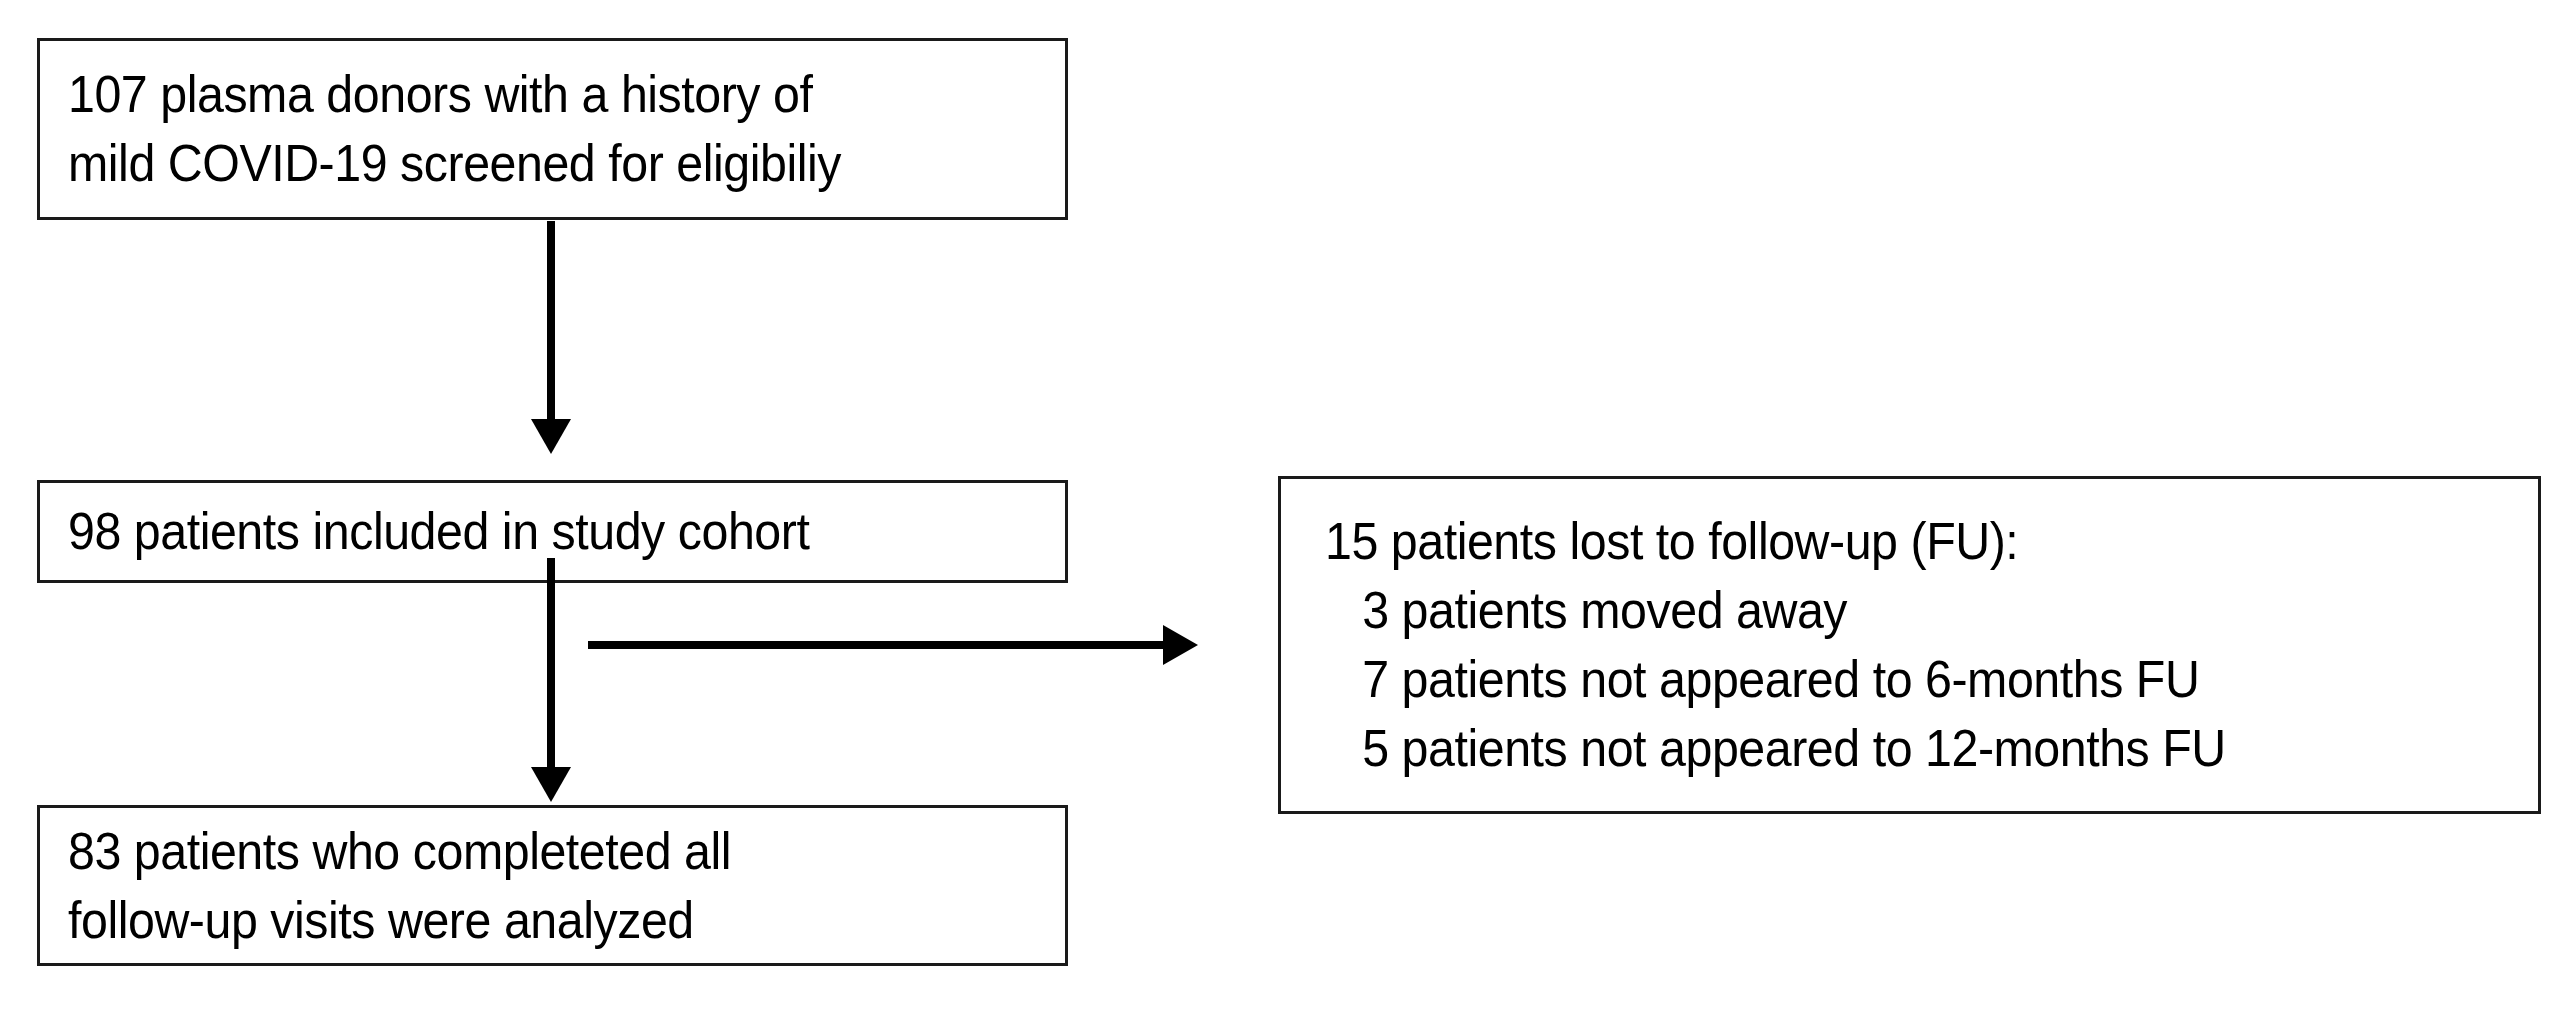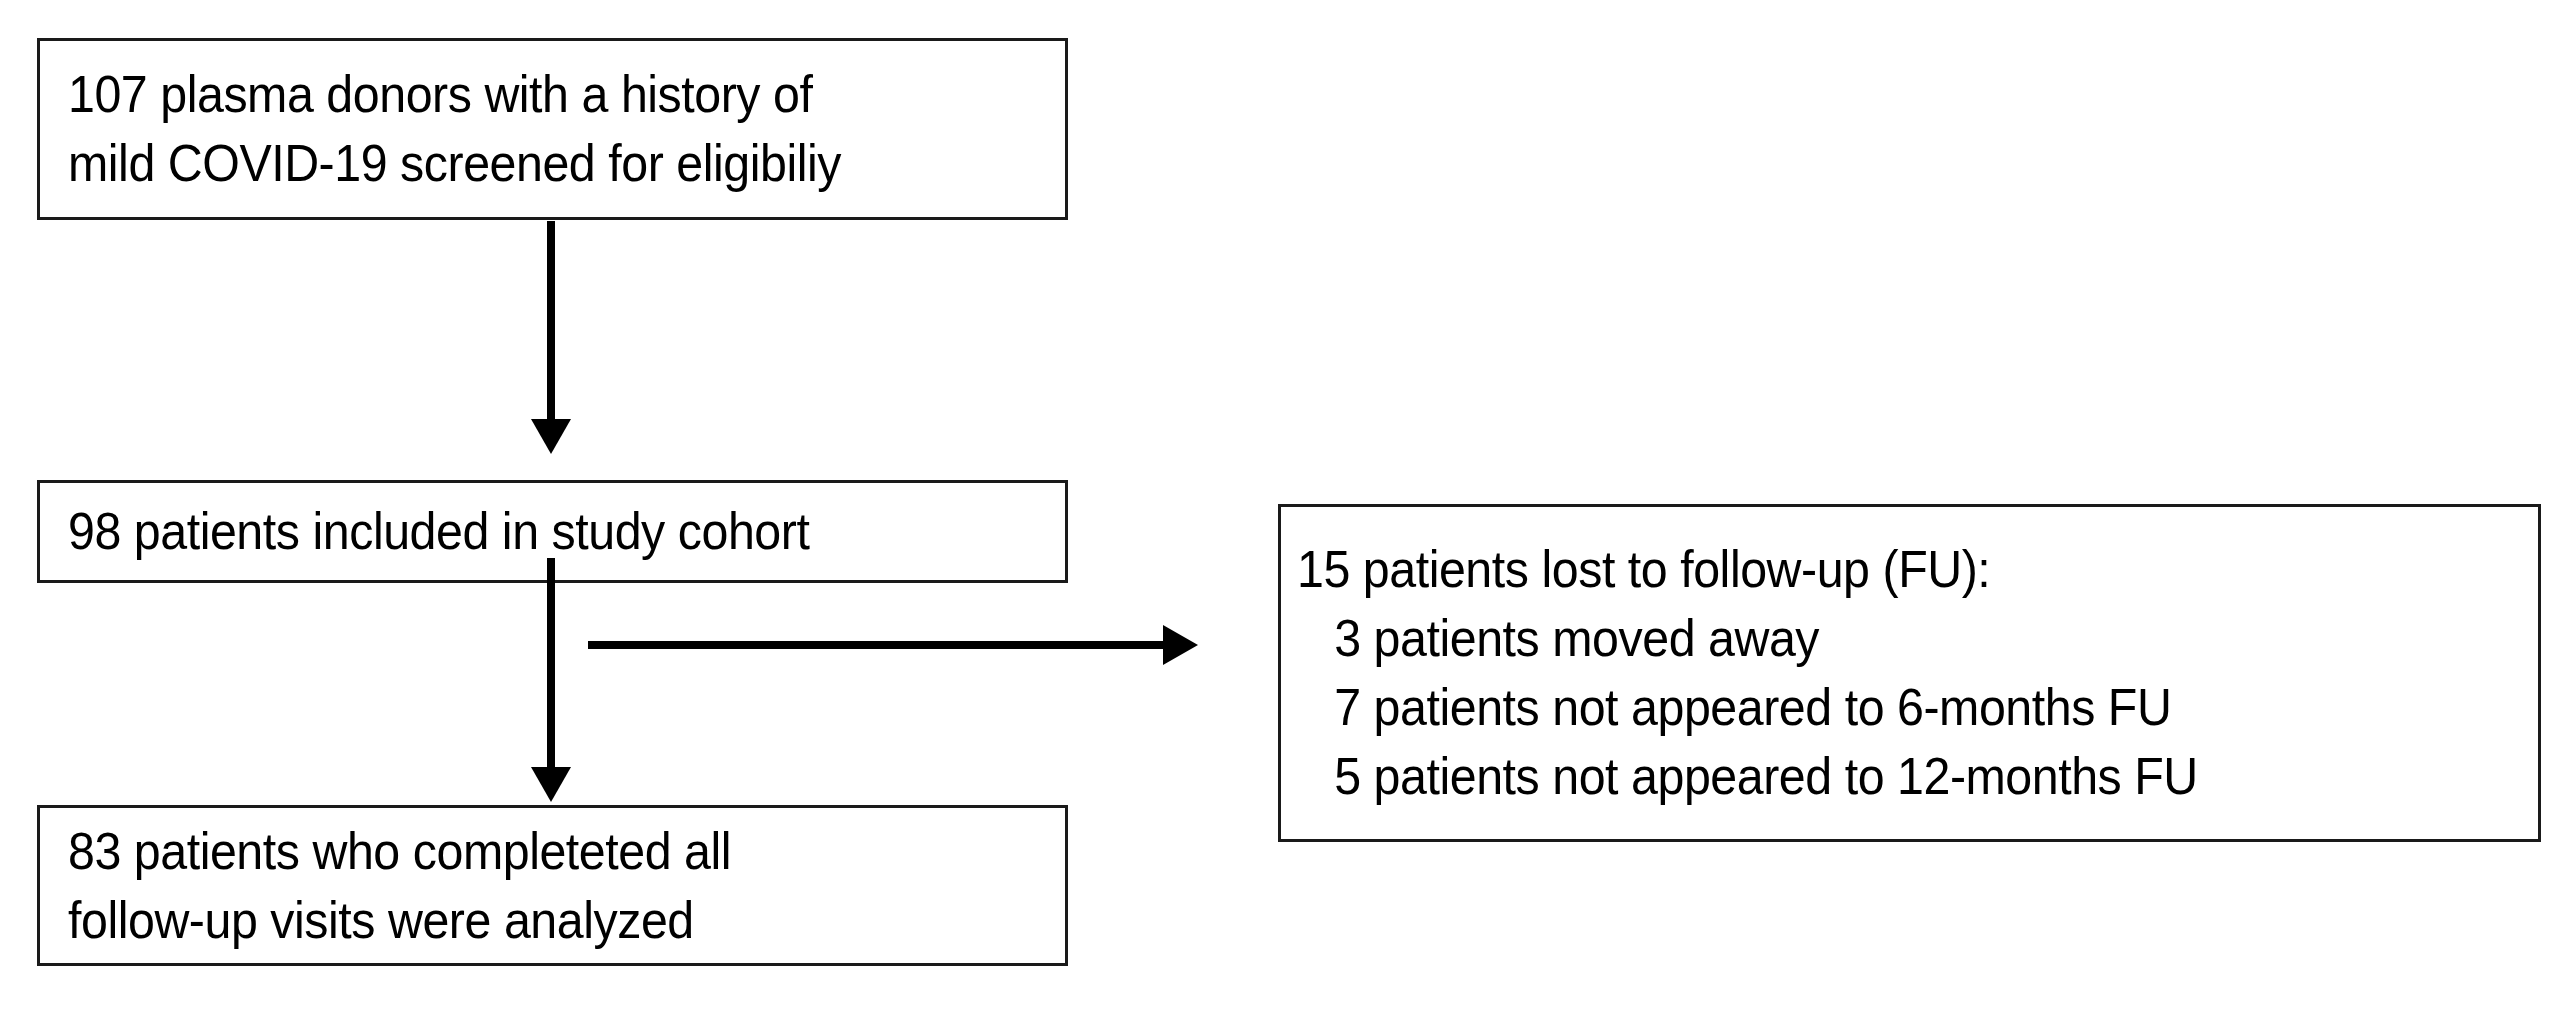--- a/index.html
+++ b/index.html
@@ -39,21 +39,21 @@
     transform-origin: left center;
   }
   .node-line.indent {
     padding-left: 40px;
   }
 
   
   #box-screened   { left: 37px;   top: 38px;   width: 1031px; height: 182px; }
   #box-cohort     { left: 37px;   top: 480px;  width: 1031px; height: 103px; }
   #box-analyzed   { left: 37px;   top: 805px;  width: 1031px; height: 161px; }
-  #box-lost-fu    { left: 1278px; top: 476px;  width: 1263px; height: 338px; padding-left: 16px; margin-top: 28px; }
+  #box-lost-fu    { left: 1278px; top: 476px;  width: 1263px; height: 338px; padding-left: 44px; }
 
   
   .arrow {
     position: absolute;
     overflow: visible;
   }
   .arrow-line {
     position: absolute;
     background: #000000;
   }

